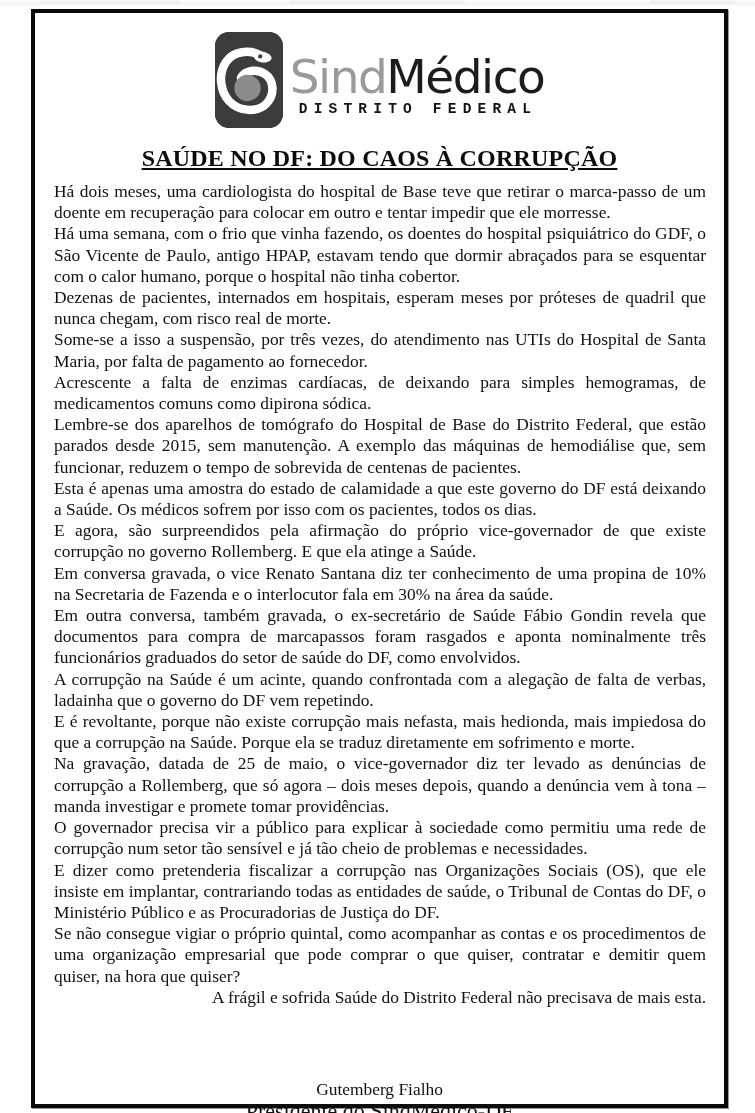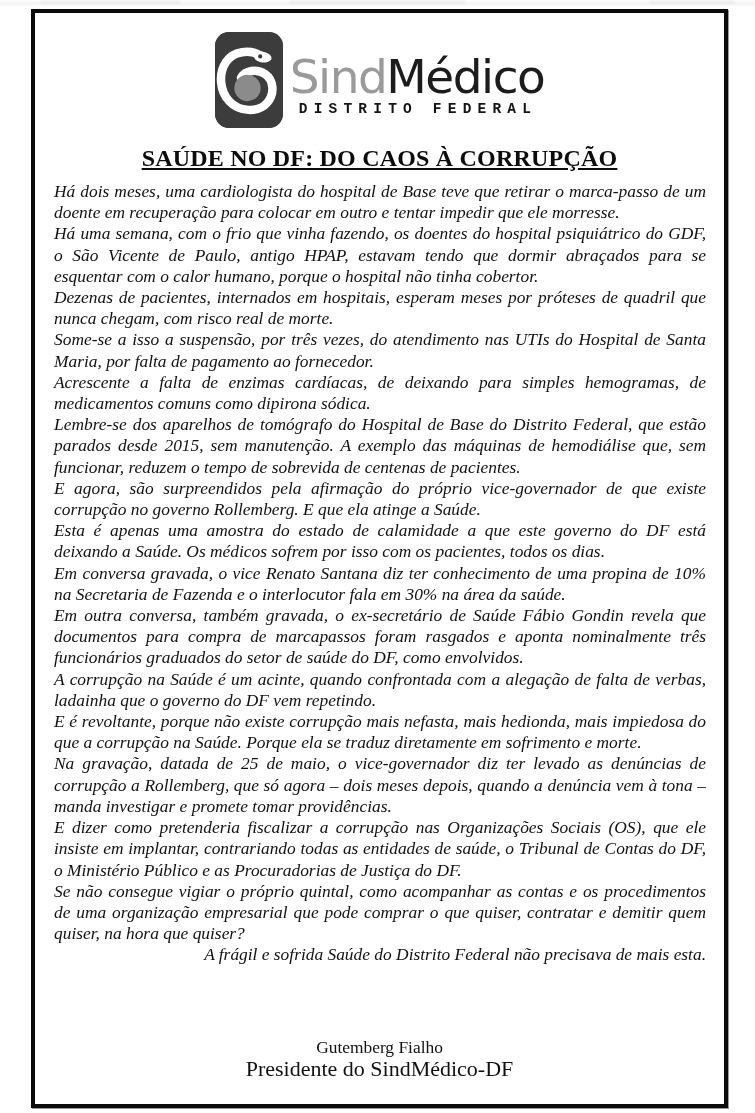--- a/index.html
+++ b/index.html
@@ -110,21 +110,20 @@
     font-weight: bold;
     letter-spacing: .2px;
     margin: 12px 0 9px 0;
     color: #0c0c0c;
     text-decoration: underline;
   }
 
   
   .body-copy {
     padding: 0 10px 0 11px;
-    font-style: italic;
   }
   .para {
     margin: 0;
     font-size: 17.4px;
     line-height: 21.2px;
     text-align: justify;
     text-justify: inter-word;
     color: #111111;
   }
   .para:last-child { text-align: right; }
@@ -192,27 +191,28 @@
 
     <h1 class="headline">SAÚDE NO DF: DO CAOS À CORRUPÇÃO</h1>
 
     <div class="body-copy">
       <p class="para">Há dois meses, uma cardiologista do hospital de Base teve que retirar o marca-passo de um doente em recuperação para colocar em outro e tentar impedir que ele morresse.</p>
       <p class="para">Há uma semana, com o frio que vinha fazendo, os doentes do hospital psiquiátrico do GDF, o São Vicente de Paulo, antigo HPAP, estavam tendo que dormir abraçados para se esquentar com o calor humano, porque o hospital não tinha cobertor.</p>
       <p class="para">Dezenas de pacientes, internados em hospitais, esperam meses por próteses de quadril que nunca chegam, com risco real de morte.</p>
       <p class="para">Some-se a isso a suspensão, por três vezes, do atendimento nas UTIs do Hospital de Santa Maria, por falta de pagamento ao fornecedor.</p>
       <p class="para">Acrescente a falta de enzimas cardíacas, de deixando para simples hemogramas, de medicamentos comuns como dipirona sódica.</p>
       <p class="para">Lembre-se dos aparelhos de tomógrafo do Hospital de Base do Distrito Federal, que estão parados desde 2015, sem manutenção. A exemplo das máquinas de hemodiálise que, sem funcionar, reduzem o tempo de sobrevida de centenas de pacientes.</p>
+      <p class="para">Esta é apenas uma amostra do estado de calamidade a que este governo do DF está deixando a Saúde. Os médicos sofrem por isso com os pacientes, todos os dias.</p>
       <p class="para">E agora, são surpreendidos pela afirmação do próprio vice-governador de que existe corrupção no governo Rollemberg. E que ela atinge a Saúde.</p>
-      <p class="para">Esta é apenas uma amostra do estado de calamidade a que este governo do DF está deixando a Saúde. Os médicos sofrem por isso com os pacientes, todos os dias.</p>
       <p class="para">Em conversa gravada, o vice Renato Santana diz ter conhecimento de uma propina de 10% na Secretaria de Fazenda e o interlocutor fala em 30% na área da saúde.</p>
       <p class="para">Em outra conversa, também gravada, o ex-secretário de Saúde Fábio Gondin revela que documentos para compra de marcapassos foram rasgados e aponta nominalmente três funcionários graduados do setor de saúde do DF, como envolvidos.</p>
       <p class="para">A corrupção na Saúde é um acinte, quando confrontada com a alegação de falta de verbas, ladainha que o governo do DF vem repetindo.</p>
       <p class="para">E é revoltante, porque não existe corrupção mais nefasta, mais hedionda, mais impiedosa do que a corrupção na Saúde. Porque ela se traduz diretamente em sofrimento e morte.</p>
       <p class="para">Na gravação, datada de 25 de maio, o vice-governador diz ter levado as denúncias de corrupção a Rollemberg, que só agora – dois meses depois, quando a denúncia vem à tona – manda investigar e promete tomar providências.</p>
+      <p class="para">O governador precisa vir a público para explicar à sociedade como permitiu uma rede de corrupção num setor tão sensível e já tão cheio de problemas e necessidades.</p>
       <p class="para">E dizer como pretenderia fiscalizar a corrupção nas Organizações Sociais (OS), que ele insiste em implantar, contrariando todas as entidades de saúde, o Tribunal de Contas do DF, o Ministério Público e as Procuradorias de Justiça do DF.</p>
       <p class="para">Se não consegue vigiar o próprio quintal, como acompanhar as contas e os procedimentos de uma organização empresarial que pode comprar o que quiser, contratar e demitir quem quiser, na hora que quiser?</p>
       <p class="para">A frágil e sofrida Saúde do Distrito Federal não precisava de mais esta.</p>
     </div>
 
     <div class="signature">
       <div class="sig-name">Gutemberg Fialho</div>
       <div class="sig-role">Presidente do SindMédico-DF</div>
     </div>
 

